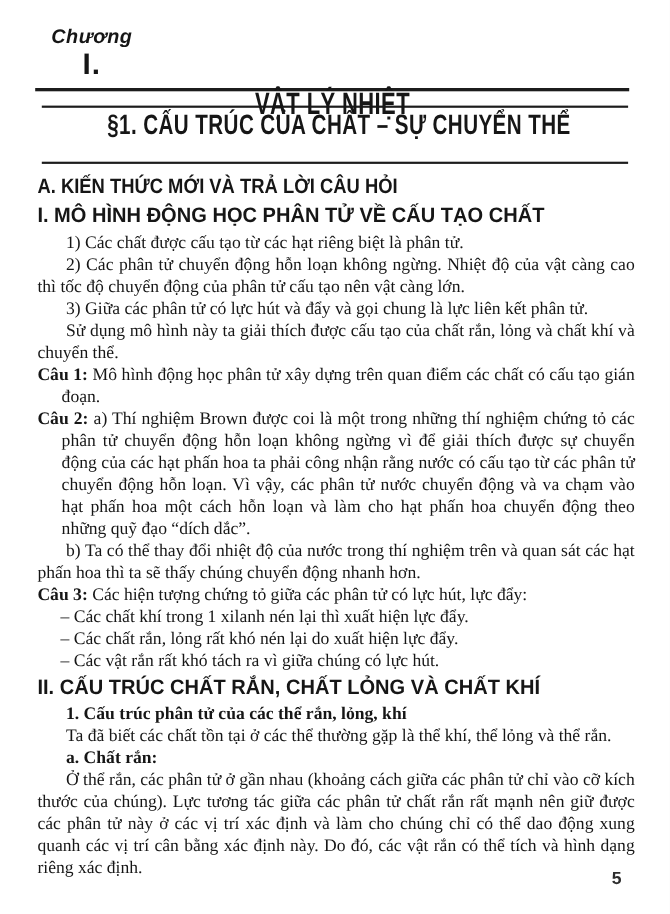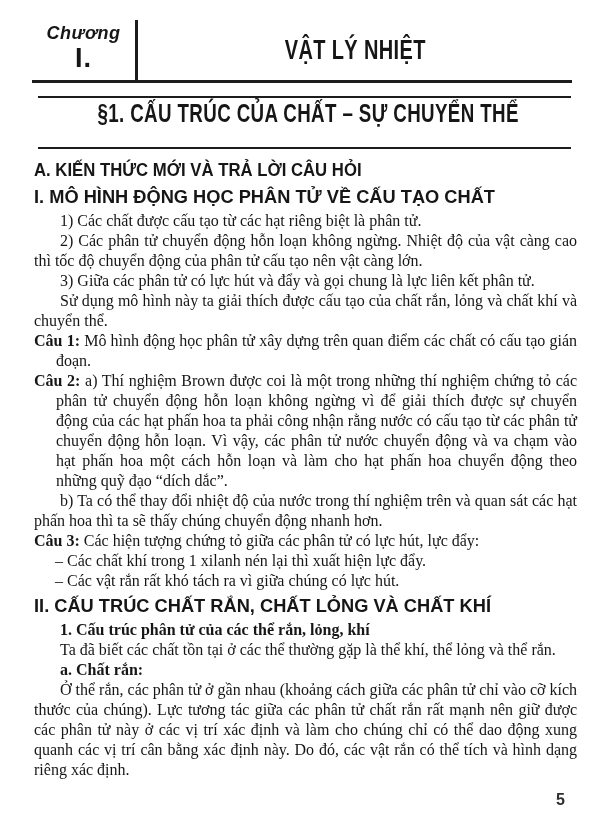--- a/index.html
+++ b/index.html
@@ -15,20 +15,21 @@
     overflow: hidden;
   }
 
   
   .chap-header {
     display: flex;
     align-items: stretch;
     margin: 14px 37px 0 32px;
     border-bottom: 3px solid #1c1c1c;
     height: 69px;
+    flex-direction: column;
   }
   .chap-box {
     width: 103px;
     text-align: center;
     padding-top: 9px;
     font-family: "Liberation Sans", sans-serif;
   }
   .chap-label {
     font-weight: bold;
     font-style: italic;
@@ -151,20 +152,21 @@
     <p class="indent">3) Giữa các phân tử có lực hút và đẩy và gọi chung là lực liên kết phân tử.</p>
     <p class="indent">Sử dụng mô hình này ta giải thích được cấu tạo của chất rắn, lỏng và chất khí và chuyển thể.</p>
 
     <p class="hang"><span class="q-label">Câu 1:</span> <span>Mô hình động học phân tử xây dựng trên quan điểm các chất có cấu tạo gián đoạn.</span></p>
 
     <p class="hang"><span class="q-label">Câu 2:</span> <span>a) Thí nghiệm Brown được coi là một trong những thí nghiệm chứng tỏ các phân tử chuyển động hỗn loạn không ngừng vì để giải thích được sự chuyển động của các hạt phấn hoa ta phải công nhận rằng nước có cấu tạo từ các phân tử chuyển động hỗn loạn. Vì vậy, các phân tử nước chuyển động và va chạm vào hạt phấn hoa một cách hỗn loạn và làm cho hạt phấn hoa chuyển động theo những quỹ đạo “dích dắc”.</span></p>
     <p class="indent">b) Ta có thể thay đổi nhiệt độ của nước trong thí nghiệm trên và quan sát các hạt phấn hoa thì ta sẽ thấy chúng chuyển động nhanh hơn.</p>
 
     <p class="hang"><span class="q-label">Câu 3:</span> <span>Các hiện tượng chứng tỏ giữa các phân tử có lực hút, lực đẩy:</span></p>
     <p class="list-item">– Các chất khí trong 1 xilanh nén lại thì xuất hiện lực đẩy.</p>
+    <p class="list-item">– Các chất rắn, lỏng rất khó nén lại do xuất hiện lực đẩy.</p>
     <p class="list-item">– Các vật rắn rất khó tách ra vì giữa chúng có lực hút.</p>
 
     <div class="h-sans">
       <span class="cond-b">II. CẤU TRÚC CHẤT RẮN, CHẤT LỎNG VÀ CHẤT KHÍ</span>
     </div>
 
     <p class="sub-heading">1. Cấu trúc phân tử của các thể rắn, lỏng, khí</p>
     <p class="indent">Ta đã biết các chất tồn tại ở các thể thường gặp là thể khí, thể lỏng và thể rắn.</p>
     <p class="sub-heading">a. Chất rắn:</p>
     <p class="indent">Ở thể rắn, các phân tử ở gần nhau (khoảng cách giữa các phân tử chỉ vào cỡ kích thước của chúng). Lực tương tác giữa các phân tử chất rắn rất mạnh nên giữ được các phân tử này ở các vị trí xác định và làm cho chúng chỉ có thể dao động xung quanh các vị trí cân bằng xác định này. Do đó, các vật rắn có thể tích và hình dạng riêng xác định.</p>

